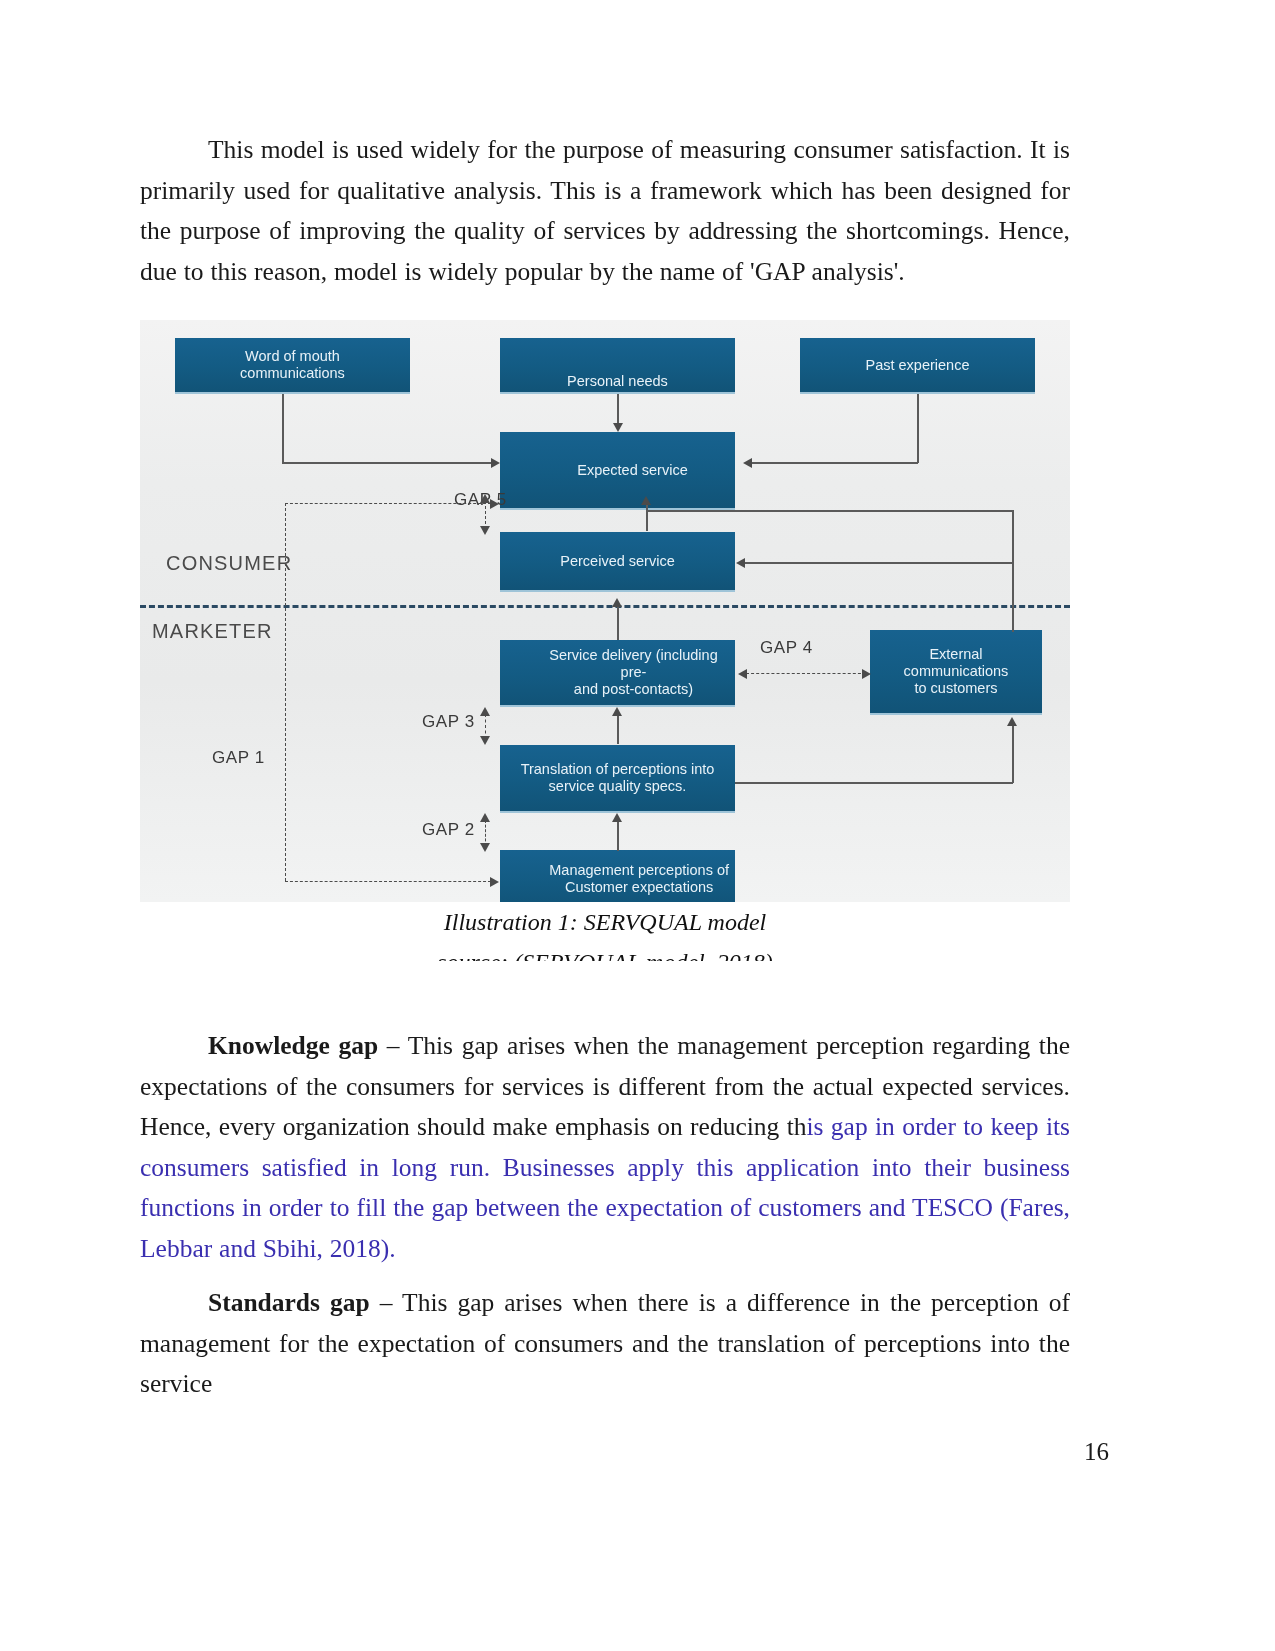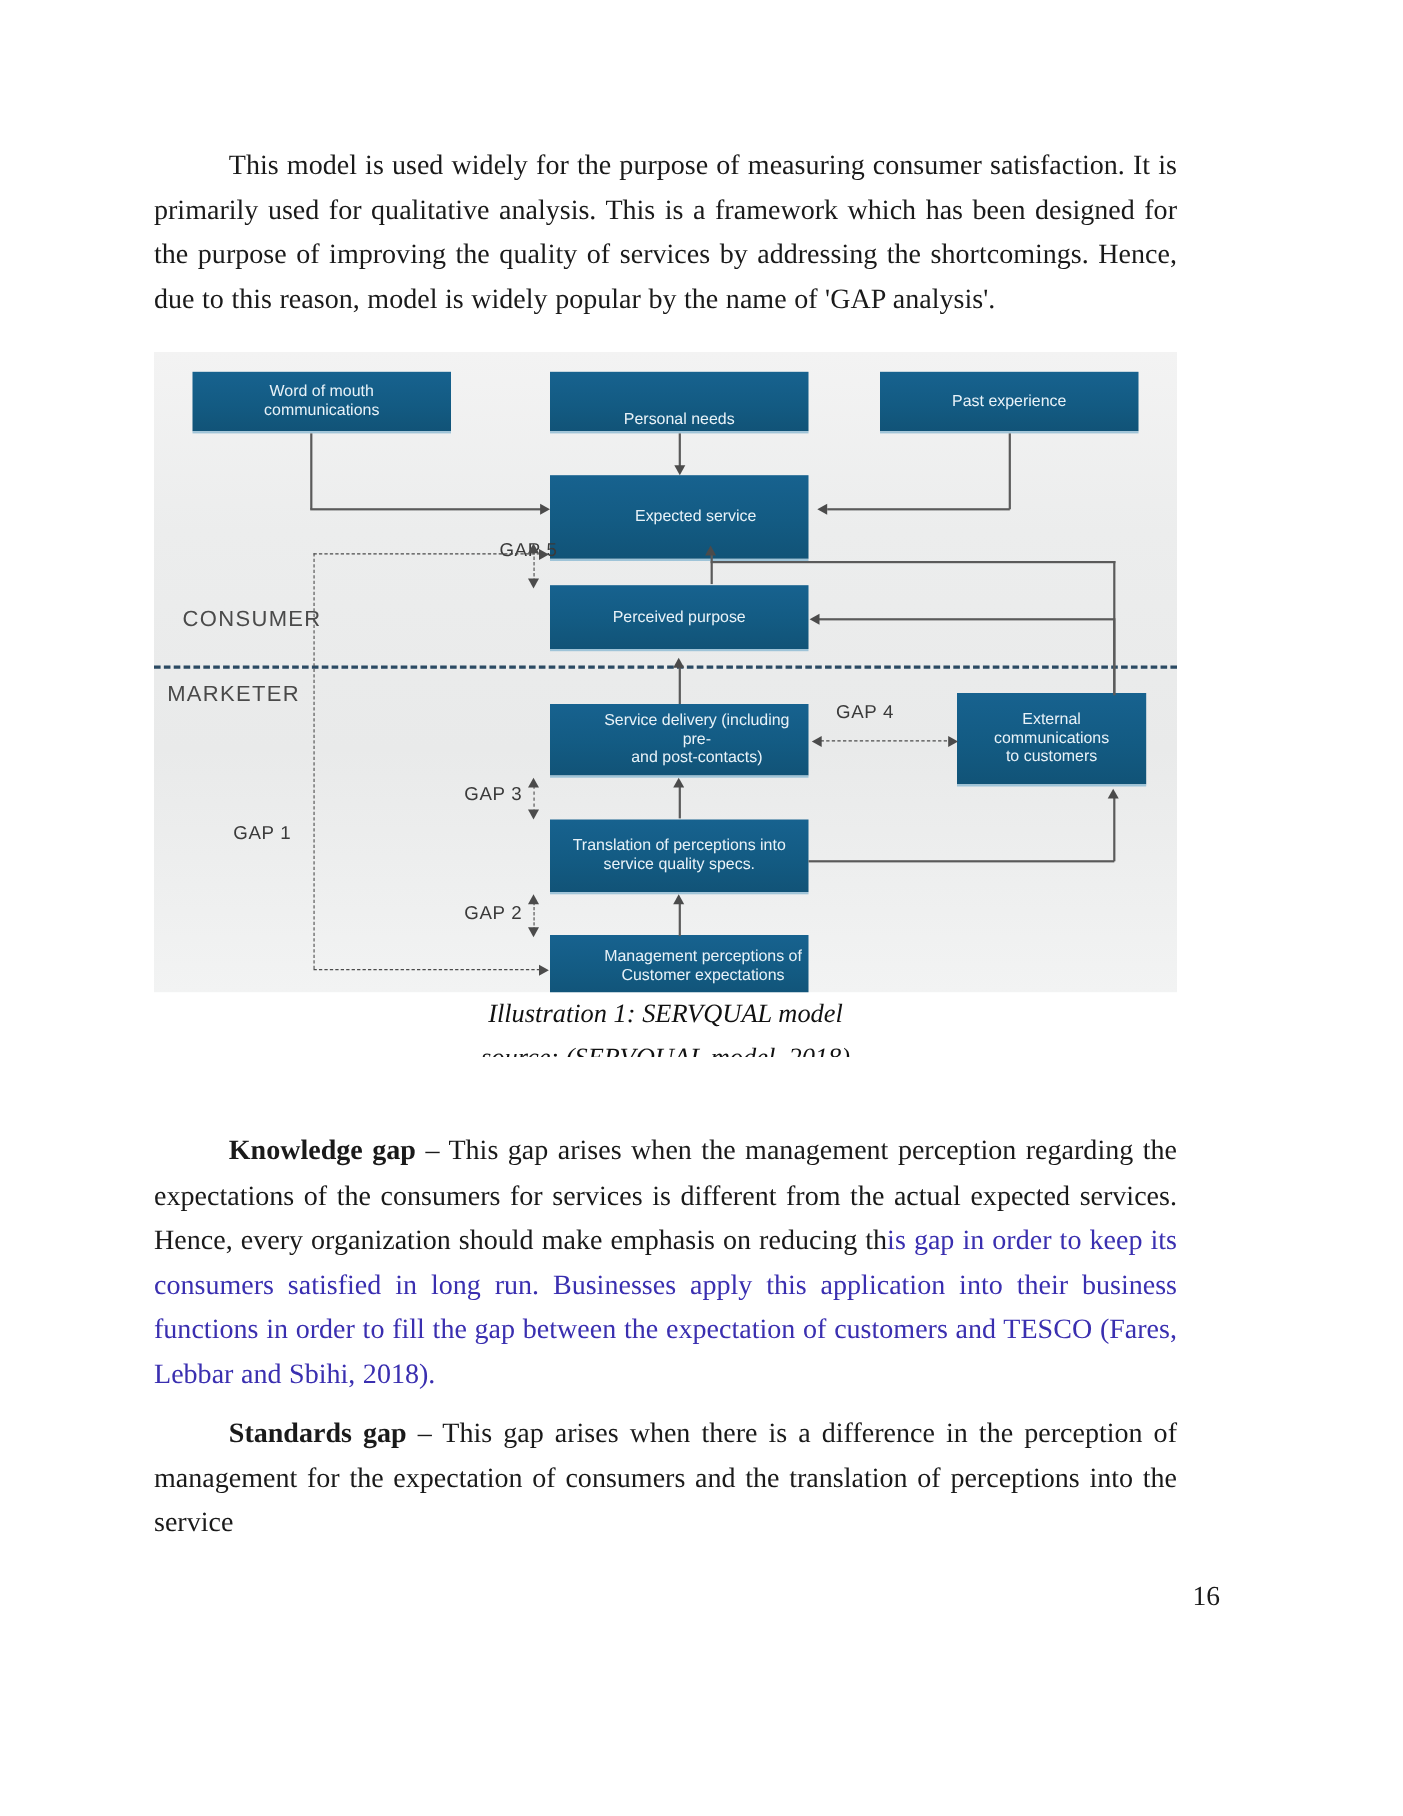--- a/index.html
+++ b/index.html
@@ -158,21 +158,21 @@
 
         <div class="dbox" style="left:660px; top:18px; width:235px; height:56px;">
           <span style="white-space:pre-line">Past experience</span>
         </div>
 
         <div class="dbox" style="left:360px; top:112px; width:235px; height:78px;padding-left:36px;">
           <span style="white-space:pre-line">Expected service</span>
         </div>
 
         <div class="dbox" style="left:360px; top:212px; width:235px; height:60px;">
-          <span style="white-space:pre-line">Perceived purpose</span>
+          <span style="white-space:pre-line">Perceived service</span>
         </div>
 
         <div class="dbox" style="left:360px; top:320px; width:235px; height:67px;padding-left:38px;">
           <span style="white-space:pre-line">Service delivery (including pre-
 and post-contacts)</span>
         </div>
 
         <div class="dbox" style="left:360px; top:425px; width:235px; height:68px;">
           <span style="white-space:pre-line">Translation  of perceptions into
 service quality specs.</span>

